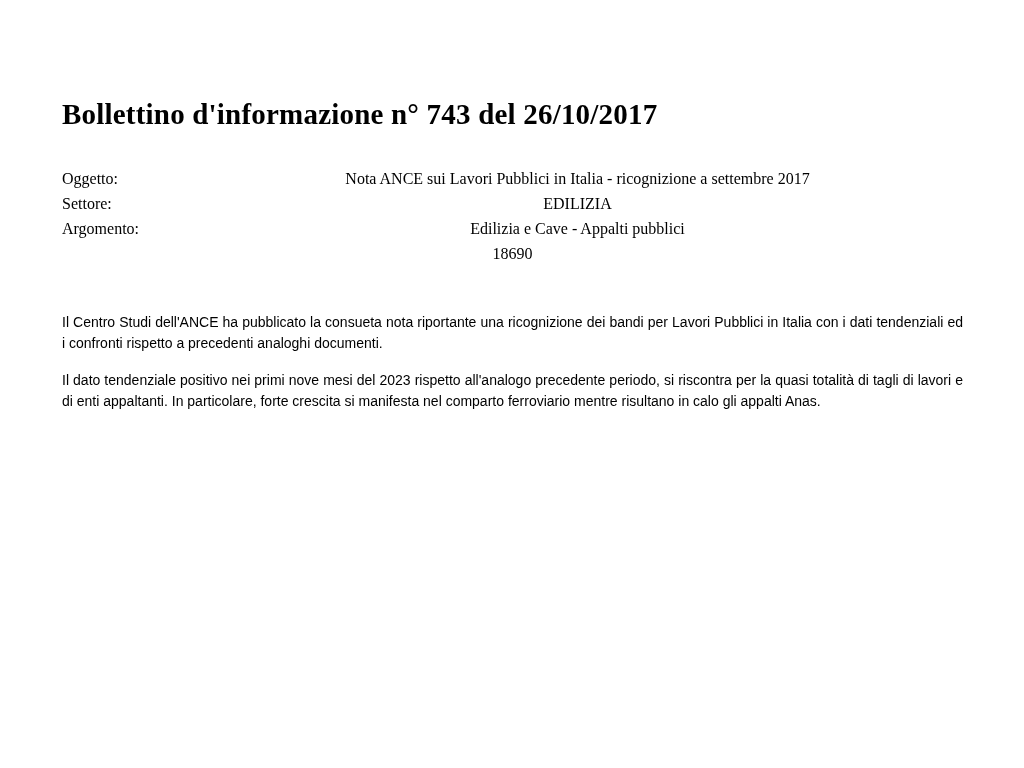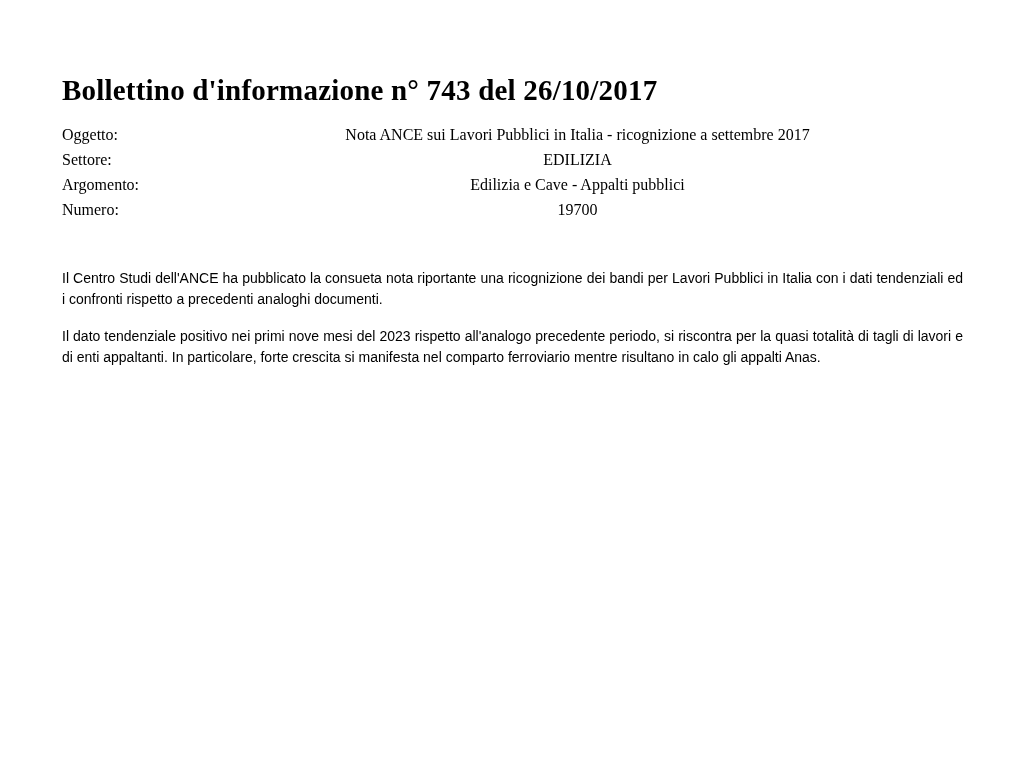--- a/index.html
+++ b/index.html
@@ -8,34 +8,34 @@
     padding: 0;
     background: #ffffff;
   }
   .page {
     position: relative;
     width: 1024px;
     height: 768px;
     box-sizing: border-box;
     background: #ffffff;
     color: #000000;
-    padding: 74px 61px 40px 62px;
+    padding: 98px 61px 40px 62px;
     overflow: hidden;
   }
   .doc-title {
     margin: 0;
     font-family: "Liberation Serif", "DejaVu Serif", serif;
     font-weight: bold;
     font-size: 29px;
     line-height: 32px;
     letter-spacing: 0.2px;
     color: #000000;
   }
   .metadata {
-    margin-top: 16px;
+    margin-top: 36px;
     font-family: "Liberation Serif", "DejaVu Serif", serif;
     font-size: 16px;
     color: #000000;
   }
   .meta-row {
     display: flex;
     line-height: 25px;
   }
   .meta-label {
     width: 130px;
@@ -71,22 +71,21 @@
     </div>
     <div class="meta-row">
       <span class="meta-label">Settore:</span>
       <span class="meta-value">EDILIZIA</span>
     </div>
     <div class="meta-row">
       <span class="meta-label">Argomento:</span>
       <span class="meta-value">Edilizia e Cave - Appalti pubblici</span>
     </div>
     <div class="meta-row">
-      <span class="meta-label">Numero:</span>
-      <span class="meta-value">19700</span>
+      <span class="meta-value">18690</span>
     </div>
   </div>
 
   <div class="body-text">
     <p>Il Centro Studi dell'ANCE ha pubblicato la consueta nota riportante una ricognizione dei bandi per Lavori Pubblici in Italia con i dati tendenziali ed i confronti rispetto a precedenti analoghi documenti.</p>
     <p>Il dato tendenziale positivo nei primi nove mesi del 2023 rispetto all'analogo precedente periodo, si riscontra per la quasi totalità di tagli di lavori e di enti appaltanti. In particolare, forte crescita si manifesta nel comparto ferroviario mentre risultano in calo gli appalti Anas.</p>
   </div>
 
 </div>
 

